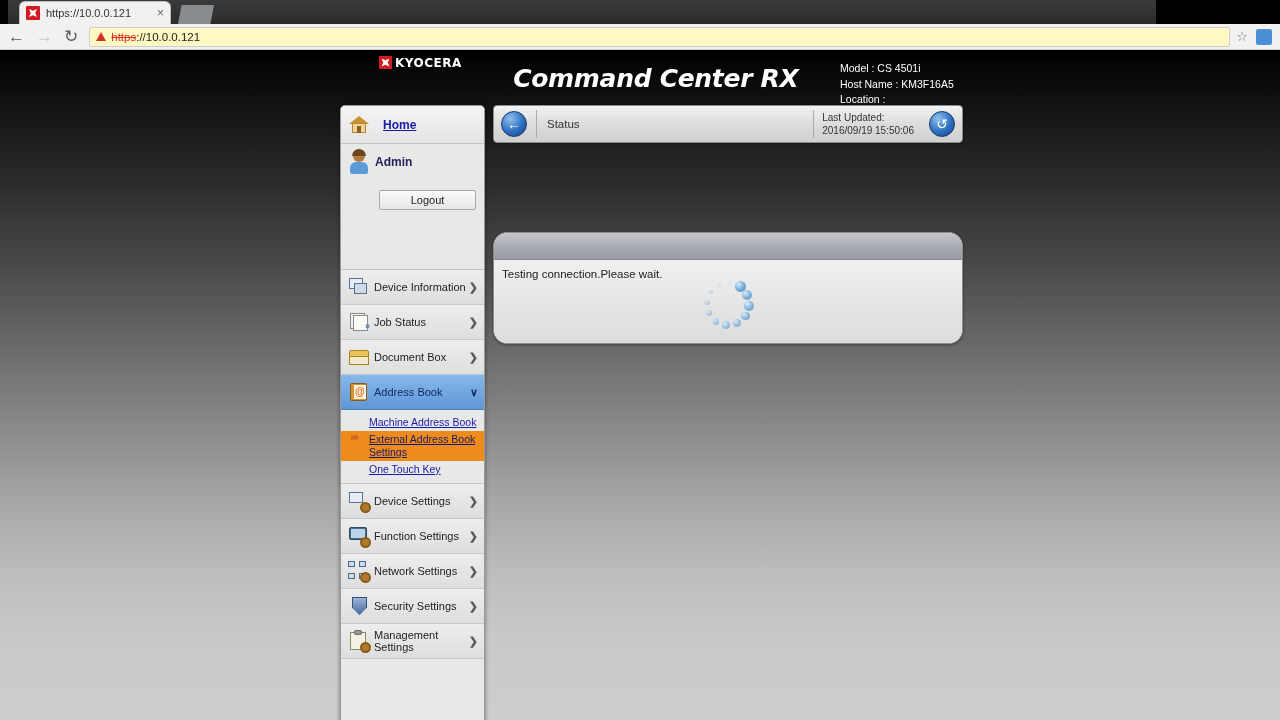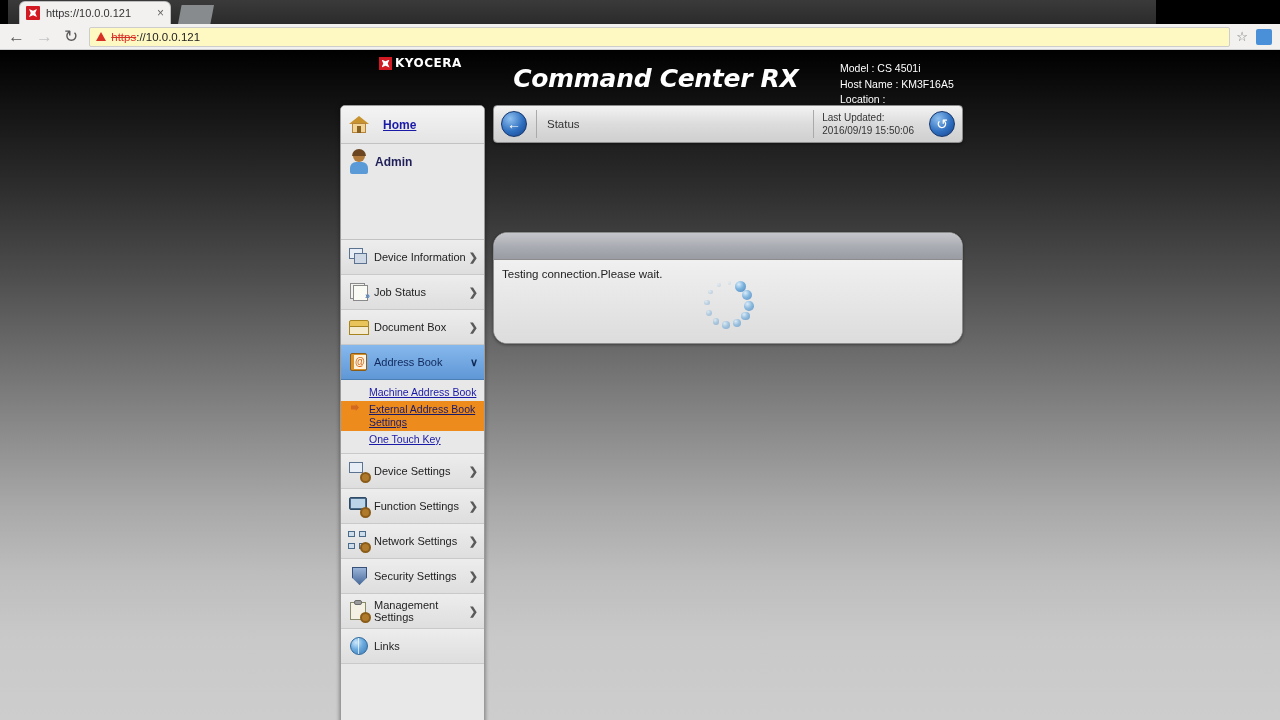--- a/index.html
+++ b/index.html
@@ -71,21 +71,21 @@
     position: absolute; left: 0; top: 50px; width: 1280px; height: 670px;
     background: linear-gradient(to bottom,#000000 0%,#121212 8%,#2c2c2c 20%,
       #4e4e4e 34%,#6e6e6e 46%,#8e8e8e 58%,#a8a8a8 68%,#bdbdbd 78%,#c9c9c9 88%,#cdcdcd 100%);
     overflow: hidden;
   }
 
   
   .kc-header {
     position: absolute; left: 330px; top: 0px; width: 640px; height: 50px;
   }
-  .kc-logo { position: absolute; left: 7px; top: 6px; display: flex; align-items: flex-end; padding-left: 42px; }
+  .kc-logo { position: absolute; left: 7px; top: 6px; display: flex; align-items: flex-start; padding-left: 42px; }
   .kc-mark {
     width: 13px; height: 13px; background: #d31a23; position: relative; margin-right: 3px;
   }
   .kc-mark::after {
     content: ""; position: absolute; left: 2.5px; top: 2.5px; width: 8px; height: 8px;
     background: #fff;
     clip-path: polygon(0 0,50% 22%,100% 0,78% 50%,100% 100%,50% 78%,0 100%,22% 50%);
   }
   .kc-wordmark {
     font-size: 12px; font-weight: bold; color: #fff; letter-spacing: 0.5px;
@@ -328,20 +328,23 @@
 
     <div class="sb-user">
       <span class="ico ico-user">
         <span class="torso"></span>
           <span class="head"></span>
           <span class="hair"></span>
       </span>
       <span class="name">Admin</span>
     </div>
 
+    <div class="sb-logout-wrap">
+      <button class="sb-logout">Logout</button>
+    </div>
     <div class="sb-spacer"></div>
 
     <div class="navitem">
       <span class="ico-sq">
         <span class="s1"></span>
           <span class="s2"></span>
       </span>
       <span class="label">Device Information</span>
       <span class="chev">❯</span>
     </div>
@@ -425,27 +428,20 @@
     <div class="navitem">
       <span class="ico-sq">
         <span class="clip-bd"></span>
           <span class="clip-top"></span>
           <span class="gear"></span>
       </span>
       <span class="label">Management Settings</span>
       <span class="chev">❯</span>
     </div>
 
-    <div class="navitem">
-      <span class="ico-sq">
-        <span class="globe"></span>
-      </span>
-      <span class="label">Links</span>
-      <span class="chev"></span>
-    </div>
   </div>
 
   <div class="statusbar">
     <div class="circ-btn">←</div>
     <div class="st-label">Status</div>
     <div class="st-updated">
       <span>Last Updated:</span>
       <span>2016/09/19 15:50:06</span>
     </div>
     <div class="circ-btn">↺</div>

